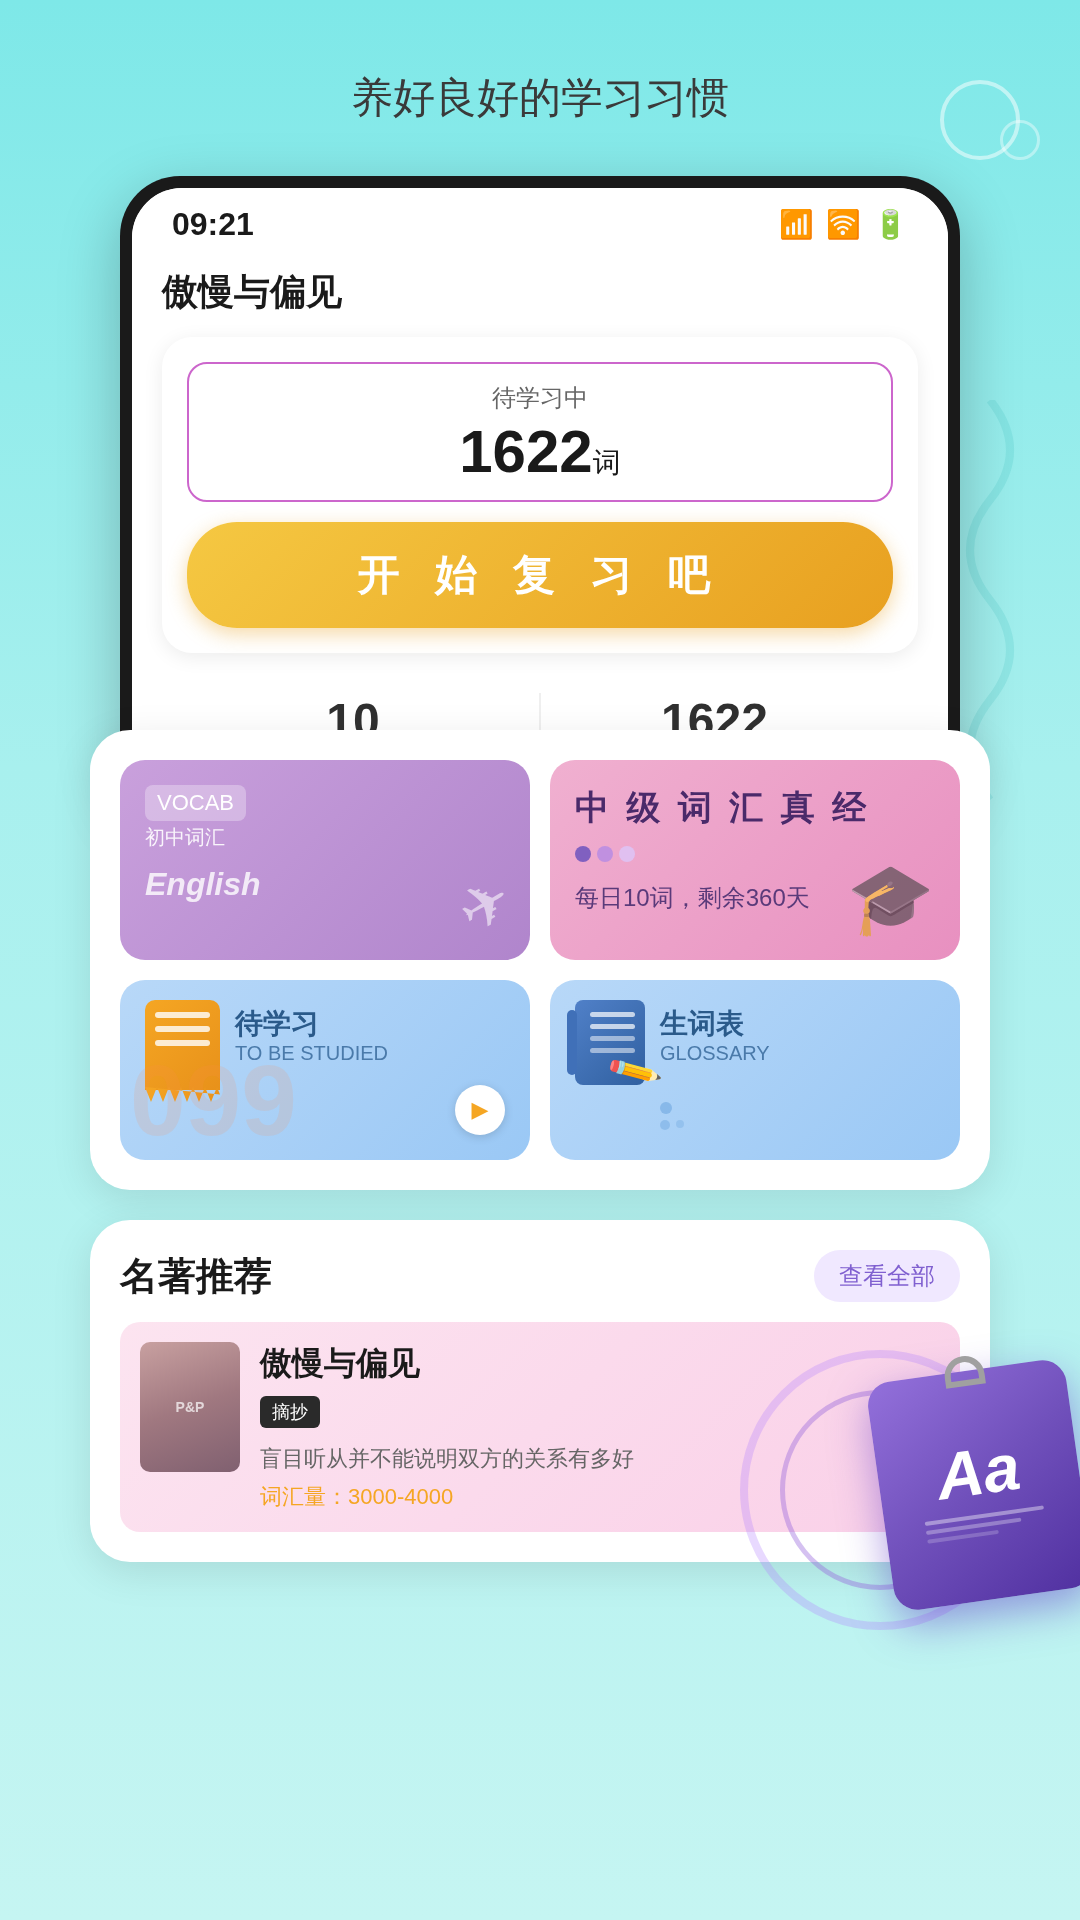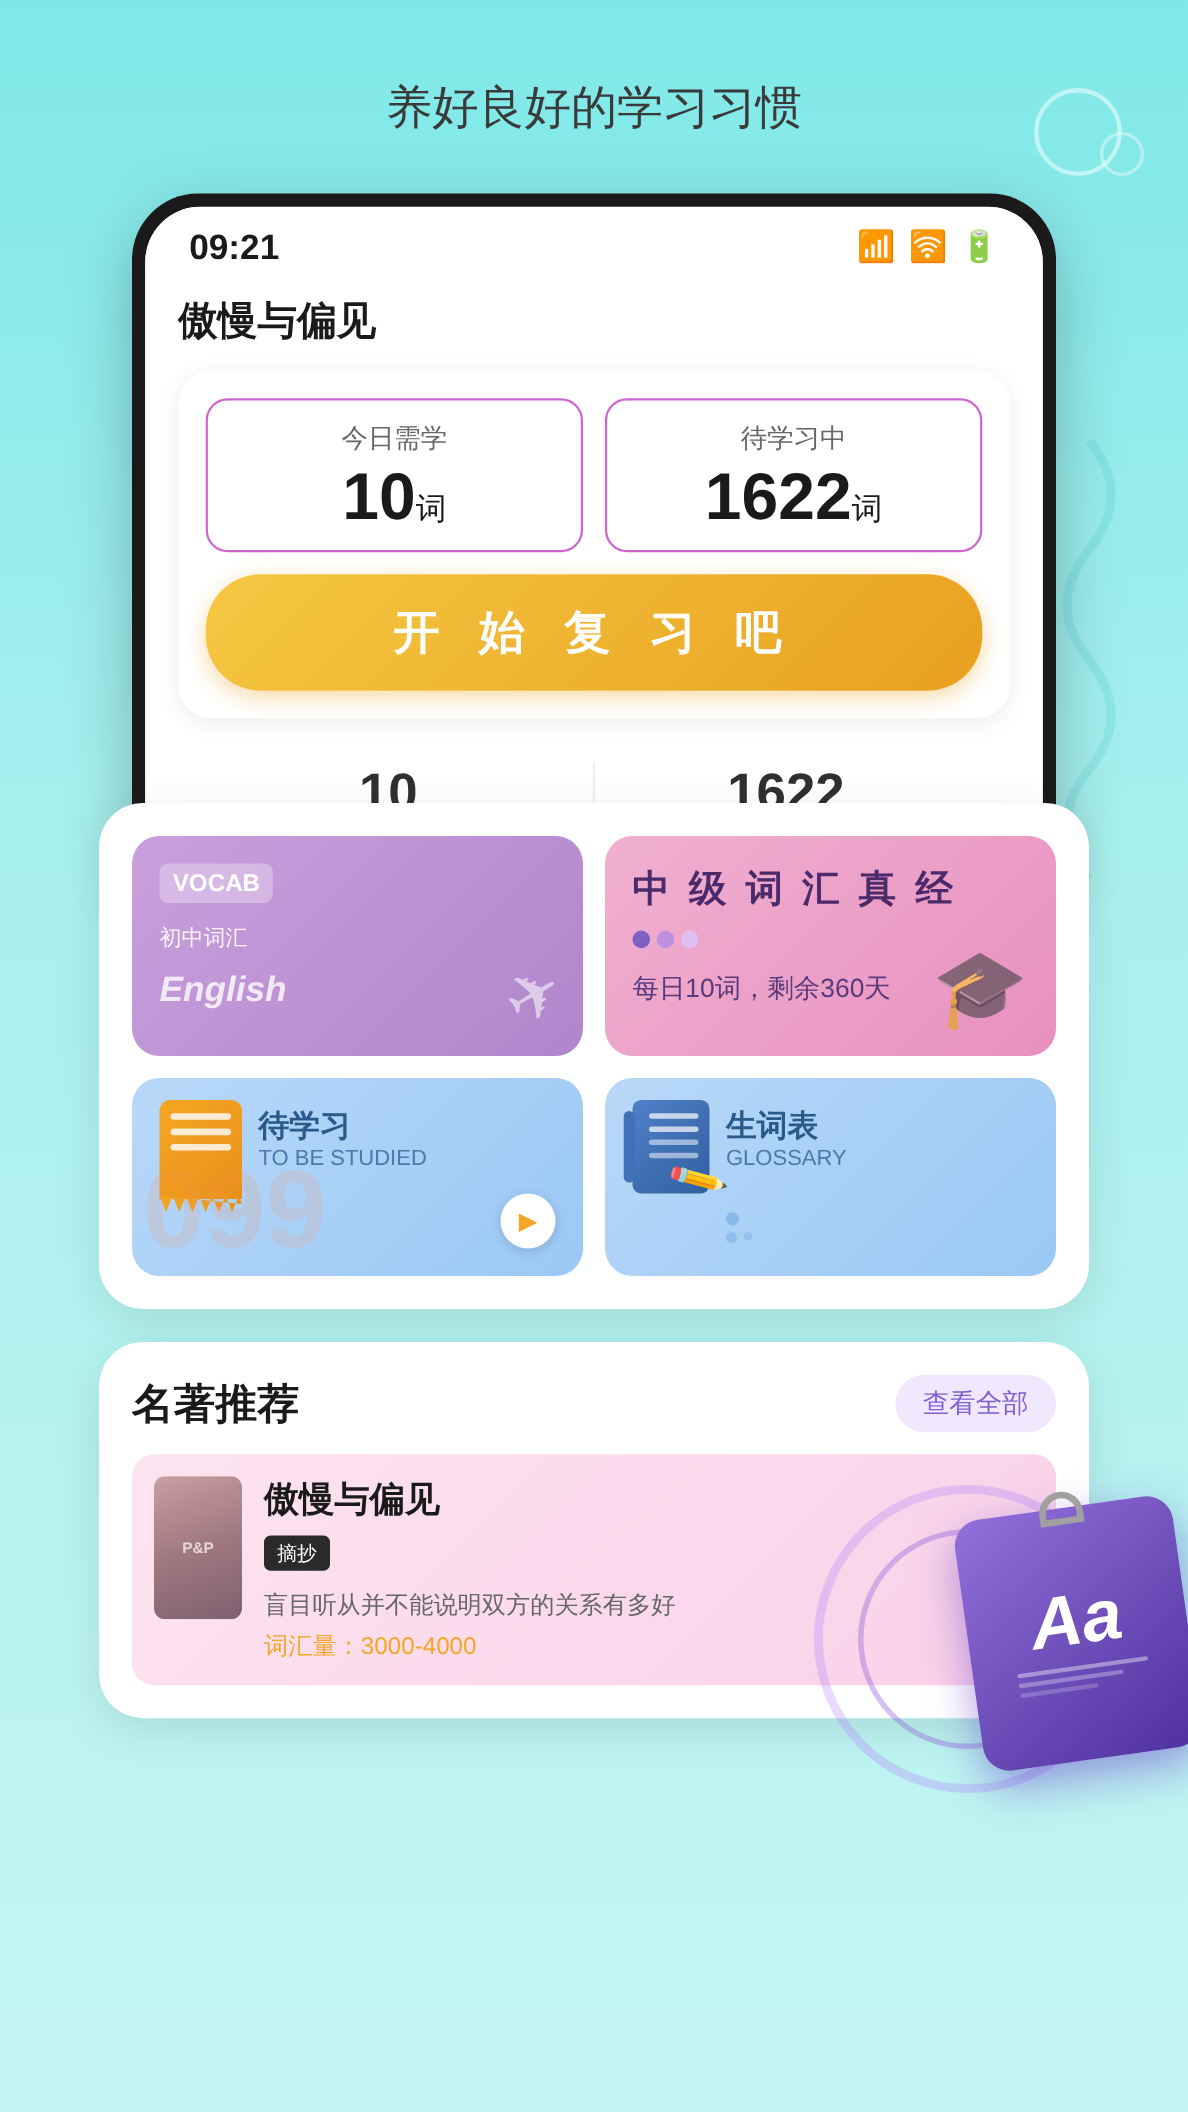--- a/index.html
+++ b/index.html
@@ -182,25 +182,25 @@
       border-radius: 25px;
       padding: 25px;
       min-height: 200px;
       position: relative;
       overflow: hidden;
     }
     .vocab-tag {
       background: rgba(255,255,255,0.3);
       color: white;
       font-size: 22px;
-      font-weight: 700;
+      font-weight: 400;
       padding: 5px 12px;
       border-radius: 8px;
       display: inline-block;
-      margin-bottom: 18px;
+      margin-bottom: 3px;
     }
     .vocab-subtitle {
       font-size: 20px;
       color: rgba(255,255,255,0.9);
       margin-bottom: 15px;
     }
     .vocab-english {
       font-size: 32px;
       font-weight: 700;
       color: rgba(255,255,255,0.8);
@@ -348,21 +348,21 @@
     }
     .book-item {
       display: flex;
       gap: 20px;
       background: linear-gradient(135deg, #fce4f0 0%, #fad0e8 100%);
       border-radius: 20px;
       padding: 20px;
       align-items: flex-start;
     }
     .book-cover {
-      width: 80px;
+      width: 100px;
       height: 130px;
       border-radius: 10px;
       overflow: hidden;
       background: linear-gradient(135deg, #d4a0b0 0%, #c08090 100%);
       flex-shrink: 0;
       display: flex;
       align-items: center;
       justify-content: center;
       font-size: 30px;
       color: rgba(255,255,255,0.8);
@@ -431,26 +431,20 @@
         <span style="font-size:28px;">🔋</span>
       </div>
     </div>
 
     <div class="screen-content">
       <div class="page-title">傲慢与偏见</div>
 
       <div class="stats-card">
         <div class="stats-row">
 
-          <div class="stat-box">
-            <div class="stat-label">今日需学</div>
-            <div class="stat-value">
-              <span>10</span><span class="stat-unit">词</span>
-            </div>
-          </div>
 
           <div class="stat-box">
             <div class="stat-label">待学习中</div>
             <div class="stat-value">
               <span>1622</span><span class="stat-unit">词</span>
             </div>
           </div>
         </div>
         
         <button class="start-btn">开 始 复 习 吧</button>

